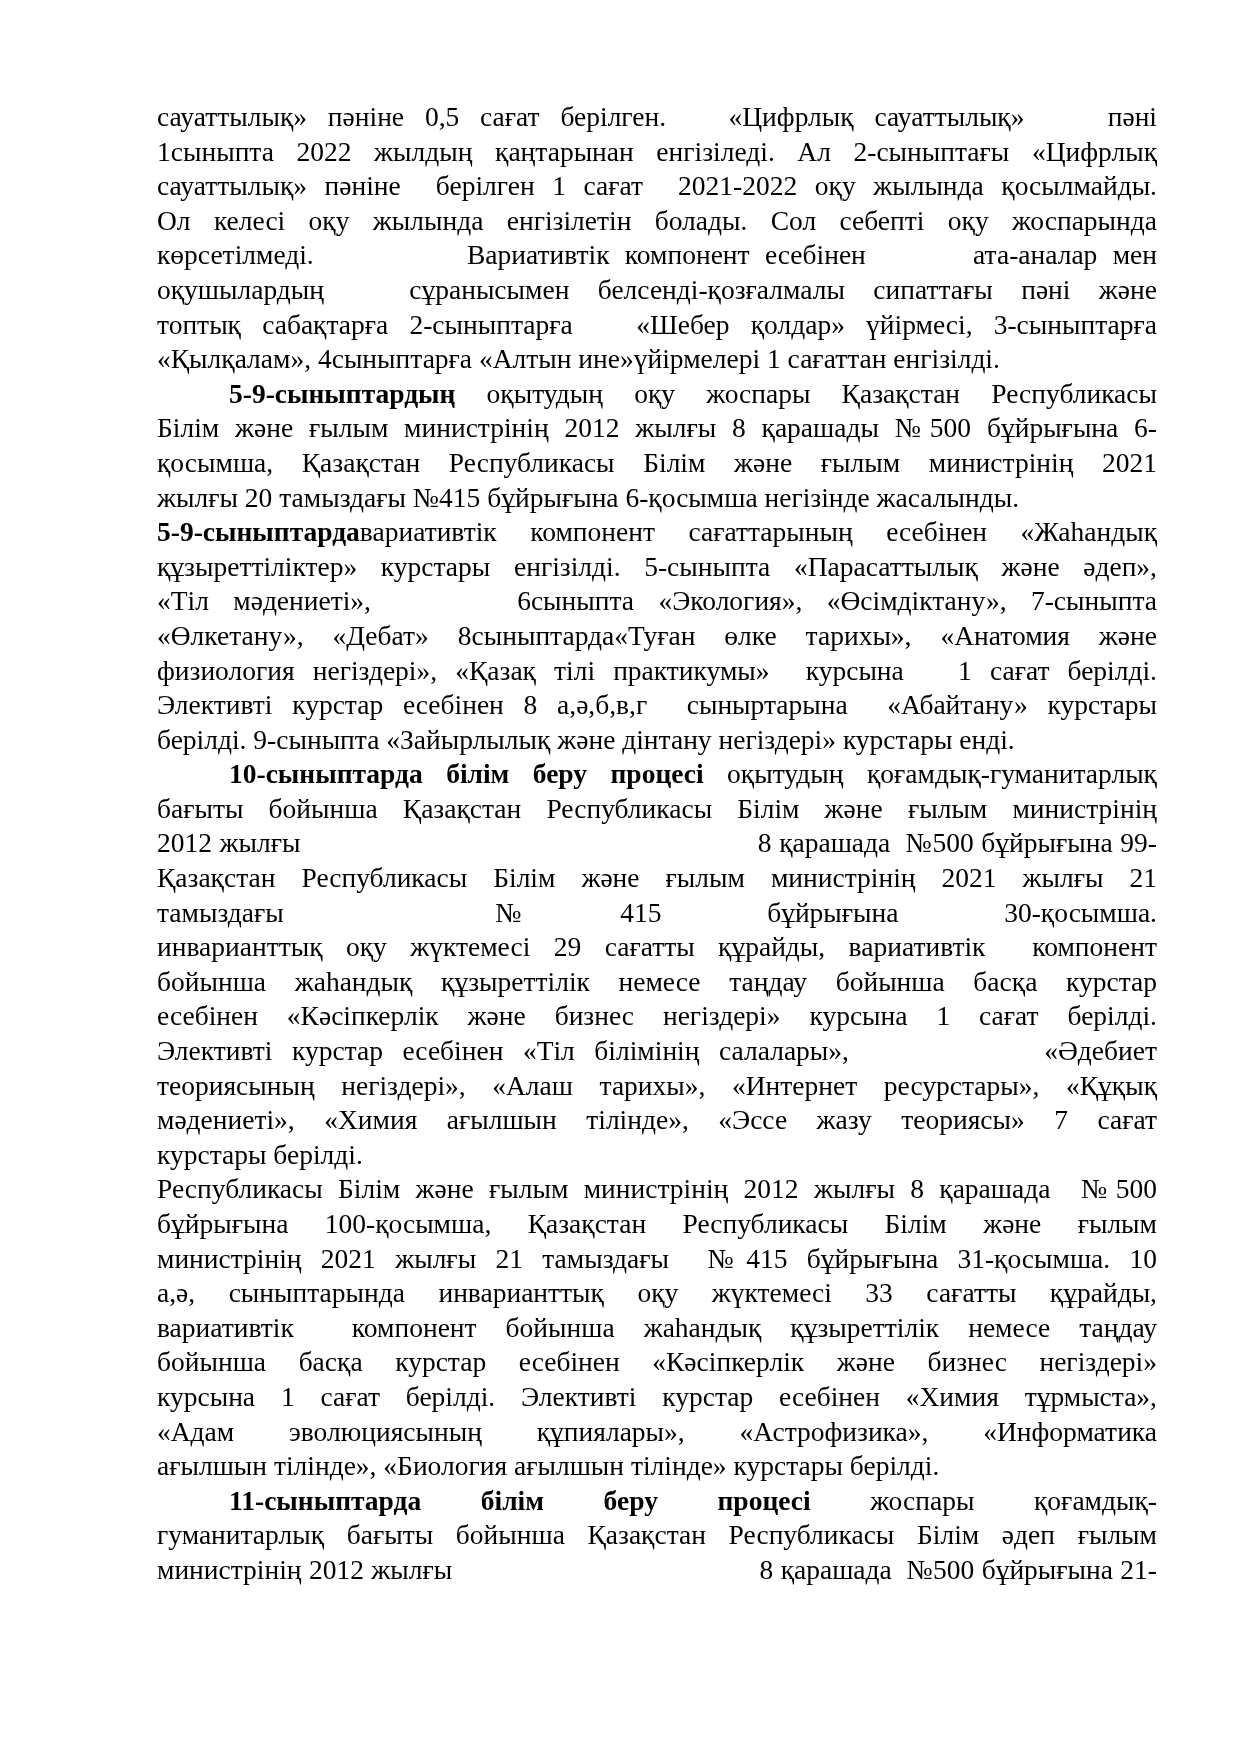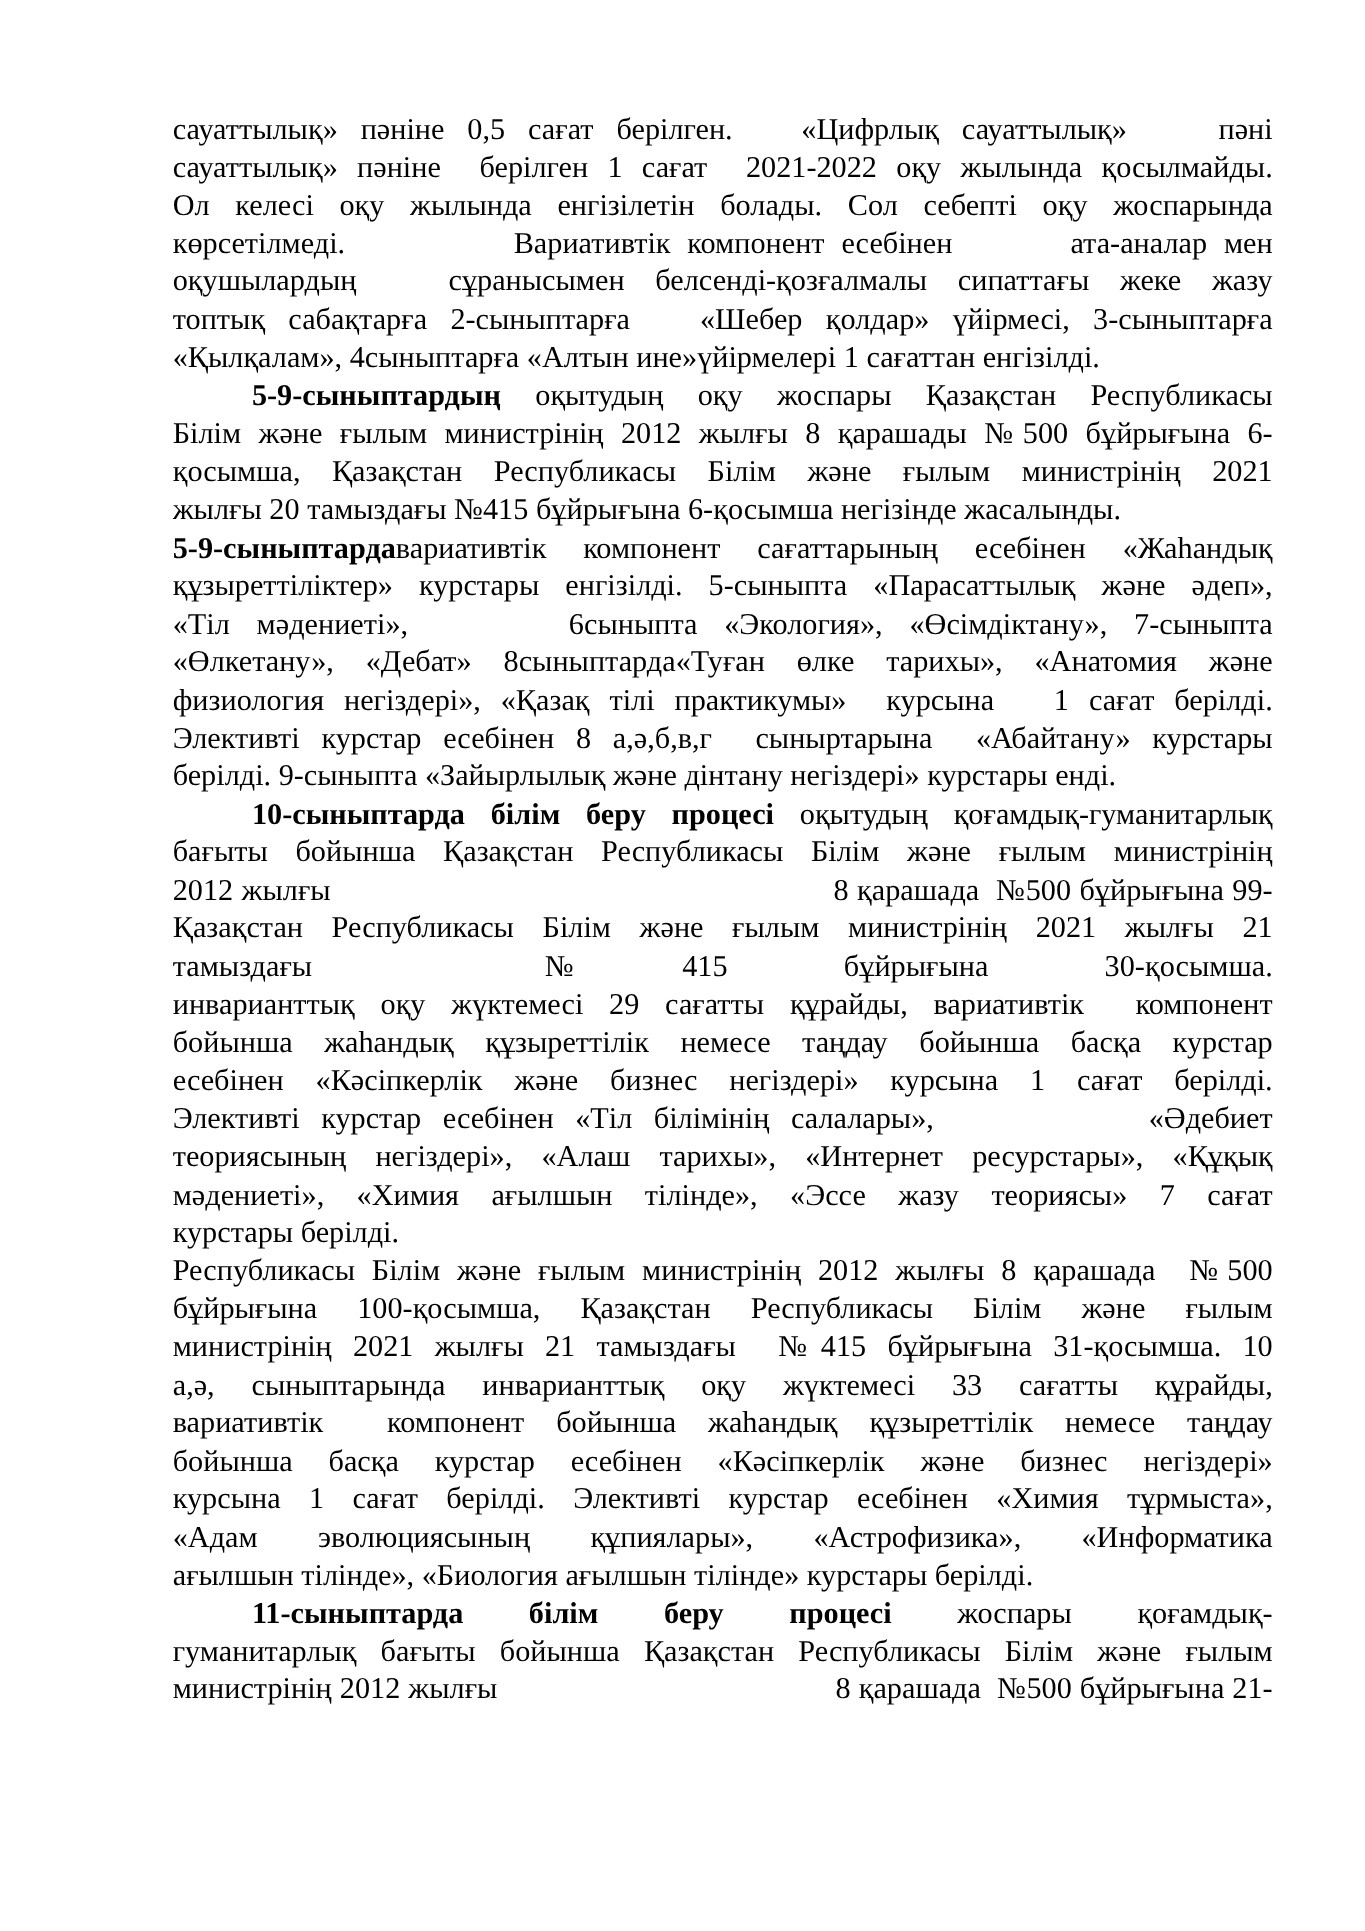--- a/index.html
+++ b/index.html
@@ -36,24 +36,25 @@
   .seg.b{font-weight:bold;}
   .seg.i{}
 </style>
 </head>
 <body>
 
 <div class="page">
   <div class="content">
       <div class="para">
         <div class="line"><span class="seg">сауаттылық» пәніне 0,5 сағат берілген.   «Цифрлық сауаттылық»    пәні</span></div>
+        <div class="line"><span class="seg">1сыныпта 2022 жылдың қаңтарынан енгізіледі. Ал 2-сыныптағы «Цифрлық</span></div>
         <div class="line"><span class="seg">сауаттылық» пәніне  берілген 1 сағат  2021-2022 оқу жылында қосылмайды.</span></div>
         <div class="line"><span class="seg">Ол келесі оқу жылында енгізілетін болады. Сол себепті оқу жоспарында</span></div>
         <div class="line"><span class="seg">көрсетілмеді.          Вариативтік компонент есебінен       ата-аналар мен</span></div>
-        <div class="line"><span class="seg">оқушылардың   сұранысымен белсенді-қозғалмалы сипаттағы жеке жазу</span></div>
+        <div class="line"><span class="seg">оқушылардың   сұранысымен белсенді-қозғалмалы сипаттағы пәні және</span></div>
         <div class="line"><span class="seg">топтық сабақтарға 2-сыныптарға   «Шебер қолдар» үйірмесі, 3-сыныптарға</span></div>
         <div class="line last"><span class="seg">«Қылқалам», 4сыныптарға «Алтын ине»үйірмелері 1 сағаттан енгізілді.</span></div>
       </div>
       <div class="para">
         <div class="line indent"><span class="seg b i">5-9-сыныптардың</span><span class="seg"> оқытудың оқу жоспары Қазақстан Республикасы</span></div>
         <div class="line"><span class="seg">Білім және ғылым министрінің 2012 жылғы 8 қарашады №500 бұйрығына 6-</span></div>
         <div class="line"><span class="seg">қосымша, Қазақстан Республикасы Білім және ғылым министрінің 2021</span></div>
         <div class="line last"><span class="seg">жылғы 20 тамыздағы №415 бұйрығына 6-қосымша негізінде жасалынды.</span></div>
       </div>
       <div class="para">
@@ -85,17 +86,17 @@
         <div class="line"><span class="seg">министрінің 2021 жылғы 21 тамыздағы  №415 бұйрығына 31-қосымша. 10</span></div>
         <div class="line"><span class="seg">а,ә, сыныптарында инварианттық оқу жүктемесі 33 сағатты құрайды,</span></div>
         <div class="line"><span class="seg">вариативтік  компонент бойынша жаһандық құзыреттілік немесе таңдау</span></div>
         <div class="line"><span class="seg">бойынша басқа курстар есебінен «Кәсіпкерлік және бизнес негіздері»</span></div>
         <div class="line"><span class="seg">курсына 1 сағат берілді. Элективті курстар есебінен «Химия тұрмыста»,</span></div>
         <div class="line"><span class="seg">«Адам эволюциясының құпиялары», «Астрофизика», «Информатика</span></div>
         <div class="line last"><span class="seg">ағылшын тілінде», «Биология ағылшын тілінде» курстары берілді.</span></div>
       </div>
       <div class="para">
         <div class="line indent"><span class="seg b">11-сыныптарда білім беру процесі</span><span class="seg"> жоспары қоғамдық-</span></div>
-        <div class="line"><span class="seg">гуманитарлық бағыты бойынша Қазақстан Республикасы Білім және ғылым</span></div>
+        <div class="line"><span class="seg">гуманитарлық бағыты бойынша Қазақстан Республикасы Білім әдеп ғылым</span></div>
         <div class="line"><span class="seg">министрінің 2012 жылғы                                          8 қарашада  №500 бұйрығына 21-</span></div>
       </div>
     </div>
 </div>
 
 </body></html>

